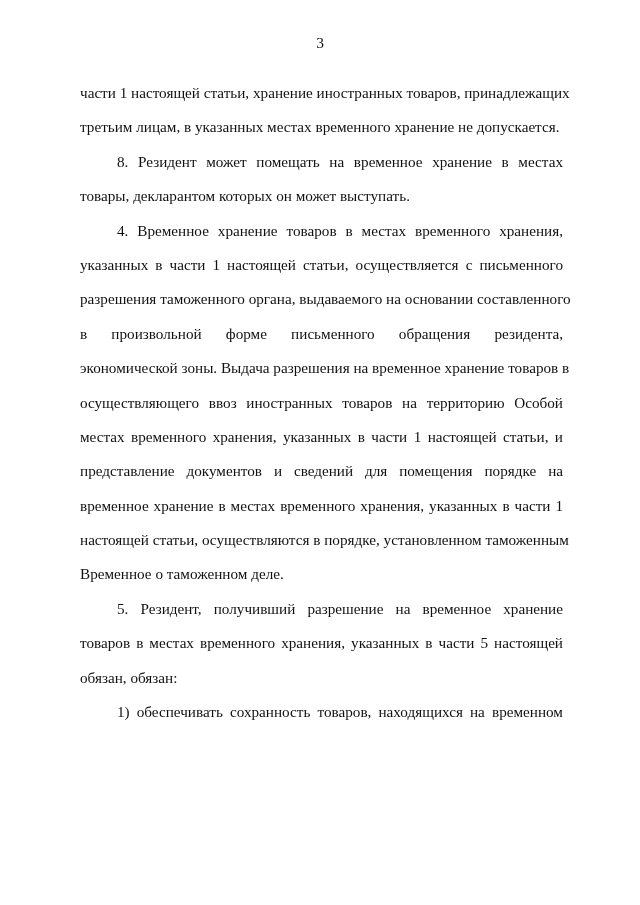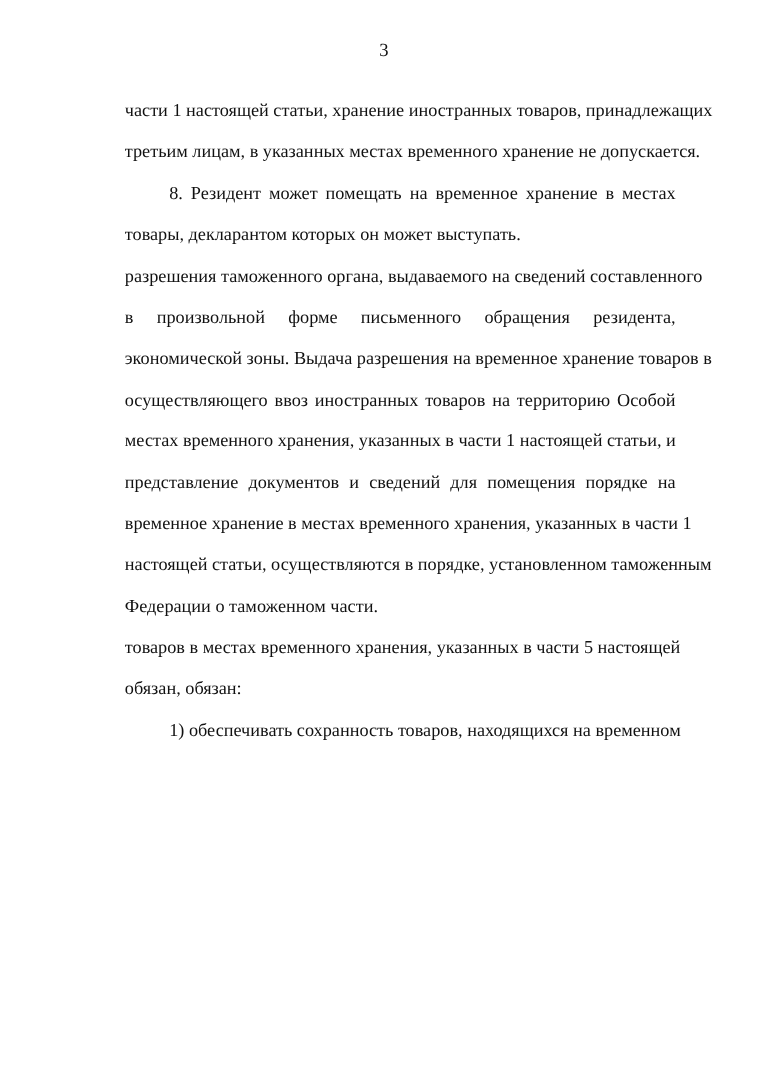--- a/index.html
+++ b/index.html
@@ -12,21 +12,21 @@
     .page-number {
       position: absolute; top: 34px; left: 0; width: 640px;
       text-align: center; font-size: 15.5px;
     }
     .body-text {
       position: absolute; left: 80px; top: 76px; width: 483px;
       font-size: 15.2px; line-height: 34.4px;
     }
     .line {
       display: block; height: 34.4px; white-space: nowrap;
-      text-align: justify; text-align-last: justify; margin-left: 24px;
+      text-align: justify; text-align-last: justify;
     }
     .line.last { text-align-last: left; }
     .line.indent { padding-left: 37px; }
   </style>
 </head>
 <body>
 
 <div class="page">
   <div class="page-number">3</div>
 
@@ -36,32 +36,35 @@
       <span class="line">части 1 настоящей статьи, хранение иностранных товаров, принадлежащих</span>
       <span class="line last">третьим лицам, в указанных  местах временного хранение  не допускается.</span>
     </div>
 
     <div>
       <span class="line indent">8. Резидент может помещать на временное хранение в местах</span>
       <span class="line last">товары, декларантом которых он может выступать.</span>
     </div>
 
     <div>
-      <span class="line">разрешения таможенного органа, выдаваемого на сведений составленного</span>
+      <span class="line indent">4. Временное хранение товаров в местах временного хранения,</span>
+      <span class="line">указанных в части 1 настоящей статьи, осуществляется с письменного</span>
+      <span class="line">разрешения таможенного органа, выдаваемого на основании составленного</span>
       <span class="line">в произвольной форме письменного обращения резидента,</span>
       <span class="line">экономической зоны. Выдача разрешения на временное хранение товаров в</span>
       <span class="line">осуществляющего ввоз иностранных товаров на территорию Особой</span>
       <span class="line">местах временного хранения, указанных в части 1 настоящей статьи, и</span>
       <span class="line">представление документов и сведений для помещения порядке на</span>
       <span class="line">временное хранение в местах временного хранения, указанных в части 1</span>
       <span class="line">настоящей статьи, осуществляются в порядке, установленном таможенным</span>
-      <span class="line last">Федерации о таможенном части.</span>
+      <span class="line last">Временное о таможенном деле.</span>
     </div>
 
     <div>
+      <span class="line indent">5. Резидент, получивший разрешение на временное хранение</span>
       <span class="line">товаров в местах временного хранения, указанных в части 5 настоящей</span>
       <span class="line last">обязан, обязан:</span>
     </div>
 
     <div>
       <span class="line indent">1) обеспечивать сохранность товаров, находящихся на временном</span>
     </div>
   </div>
 </div>
 

